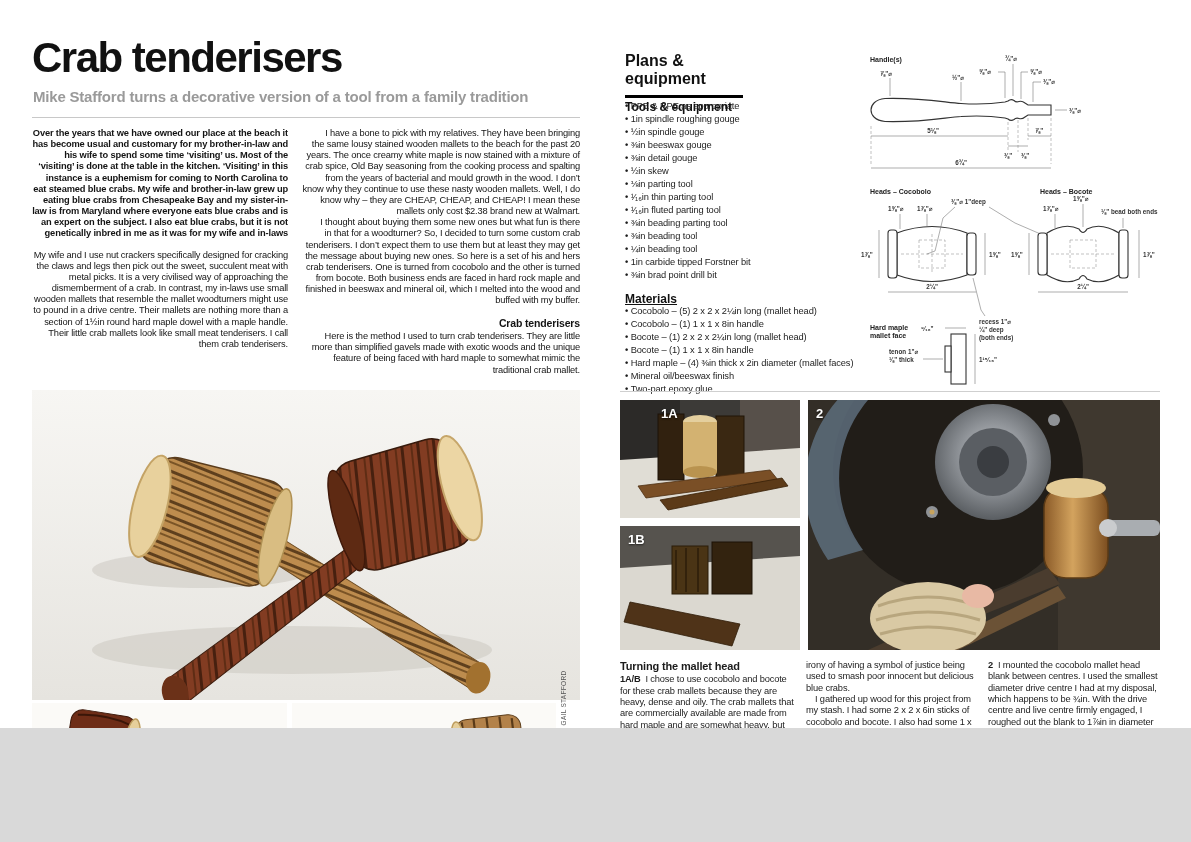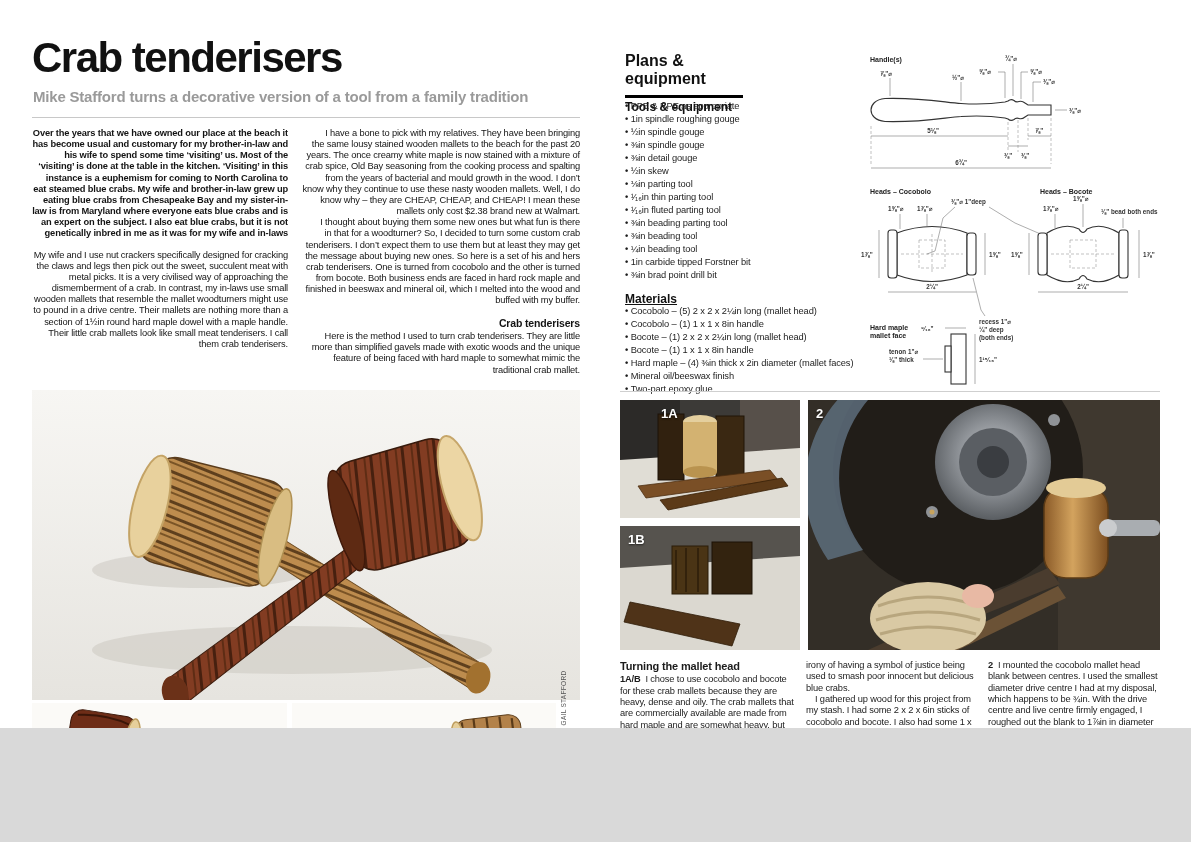--- a/index.html
+++ b/index.html
@@ -128,21 +128,21 @@
   <div class="abs credit" style="left:560px;top:688px;height:140px;">PHOTOGRAPHY BY MIKE AND GAIL STAFFORD</div>
   <div class="abs pagenum" style="left:40px;top:795px;">22</div>
 
   <div class="abs plansHead">Plans &amp; equipment</div>
 
   <div class="abs listHead" style="left:625px;top:100px;">Tools &amp; equipment</div>
   <ul class="abs plist" style="left:625px;top:100px;width:215px;">
     <li>PPE &amp; RPE as appropriate</li>
     <li>1in spindle roughing gouge</li>
     <li>½in spindle gouge</li>
-    <li>⅜in spindle gouge</li>
+    <li>⅜in beeswax gouge</li>
     <li>⅜in detail gouge</li>
     <li>½in skew</li>
     <li>⅛in parting tool</li>
     <li>¹⁄₁₆in thin parting tool</li>
     <li>¹⁄₁₆in fluted parting tool</li>
     <li>⅜in beading parting tool</li>
     <li>⅜in beading tool</li>
     <li>¼in beading tool</li>
     <li>1in carbide tipped Forstner bit</li>
     <li>⅜in brad point drill bit</li>

